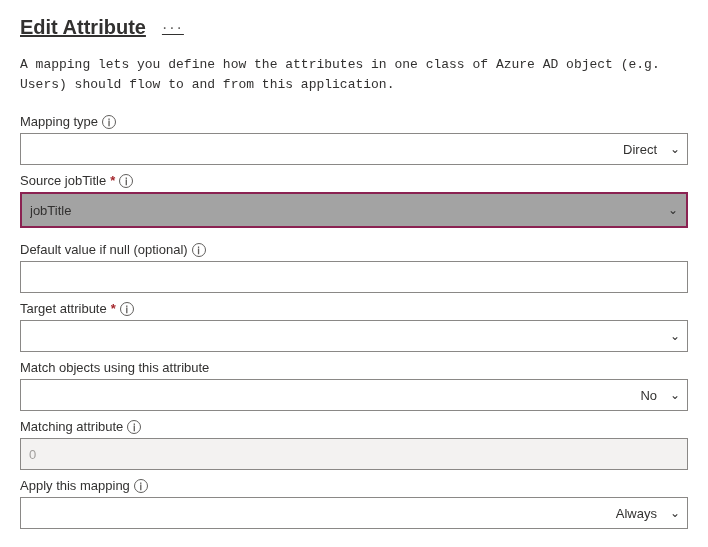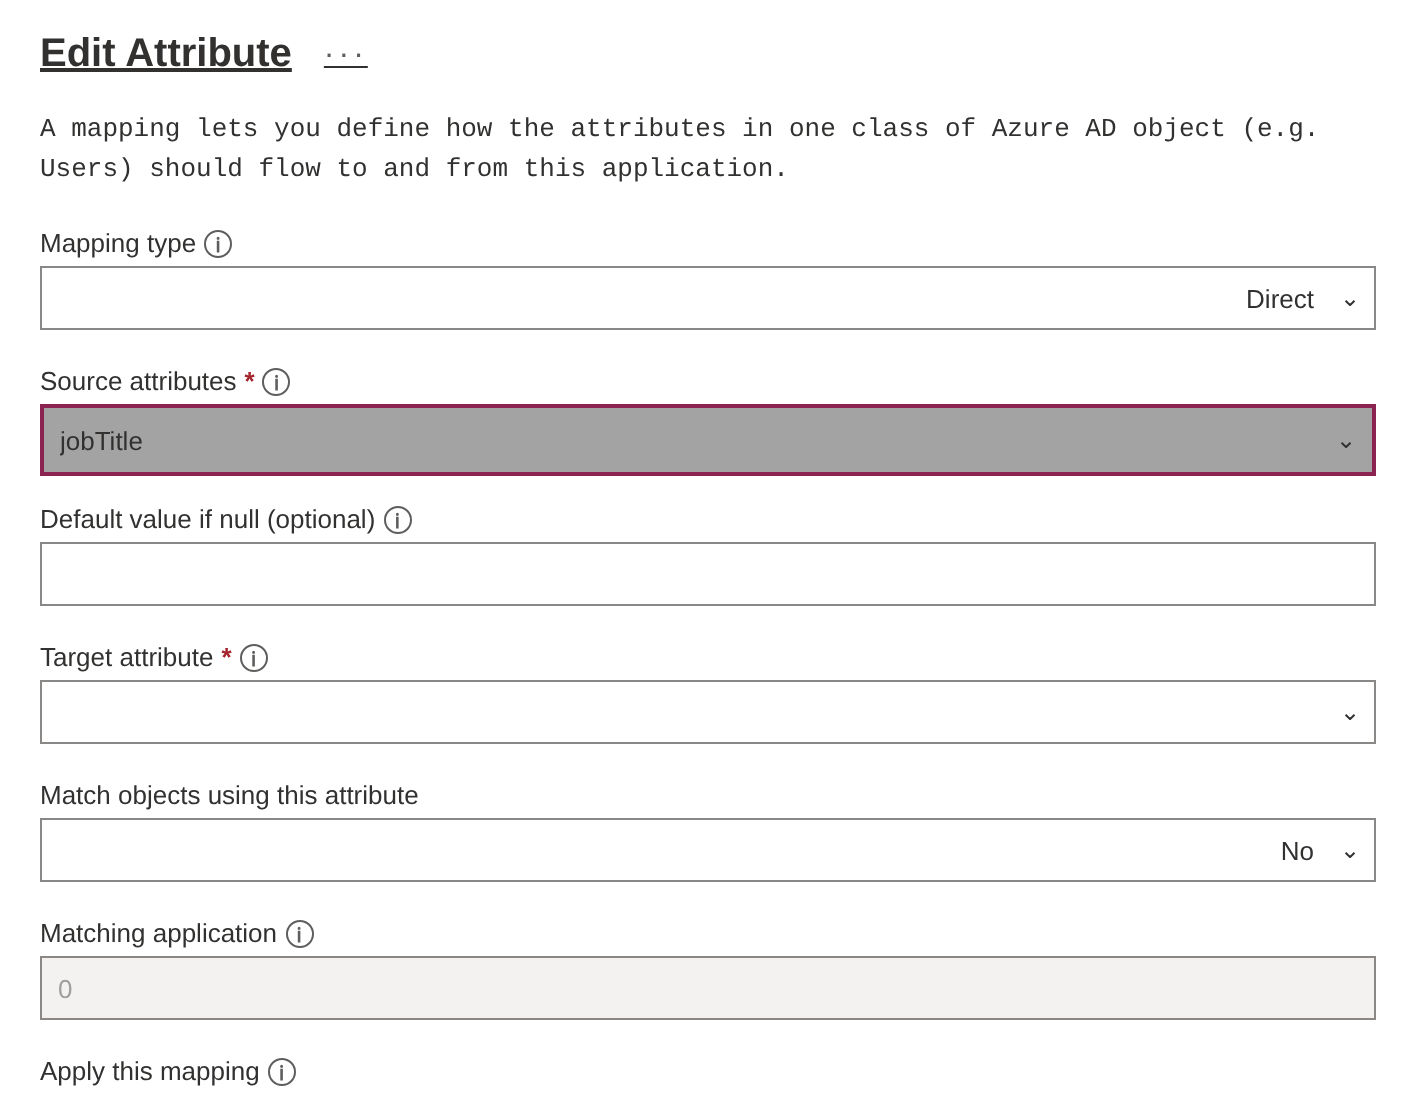--- a/index.html
+++ b/index.html
@@ -41,21 +41,21 @@
 
     .description {
       font-size: 13px;
       color: #323130;
       margin-bottom: 20px;
       line-height: 1.5;
       font-family: Liberation Mono, monospace;
     }
 
     .form-group {
-      margin-bottom: 18px;
+      margin-bottom: 8px;
     }
 
     .form-label {
       display: flex;
       align-items: center;
       gap: 4px;
       font-size: 13px;
       color: #323130;
       margin-bottom: 4px;
     }
@@ -176,21 +176,21 @@
       <option value="Direct">Direct</option>
       <option value="Constant">Constant</option>
       <option value="Expression">Expression</option>
     </select>
     <span class="chevron">⌄</span>
   </div>
 </div>
 
 <div class="source-attr-group">
   <div class="form-label">
-    <span>Source attributes</span>
+    <span>Source jobTitle</span>
     <span class="required-star">*</span>
     <span class="info-icon">ℹ</span>
   </div>
   <div class="source-attr-wrapper">
     <select>
       <option value="jobTitle">jobTitle</option>
       <option value="displayName">displayName</option>
       <option value="mail">mail</option>
       <option value="userPrincipalName">userPrincipalName</option>
     </select>
@@ -228,21 +228,21 @@
     <select>
       <option value="No">No</option>
       <option value="Yes">Yes</option>
     </select>
     <span class="chevron">⌄</span>
   </div>
 </div>
 
 <div class="form-group">
   <div class="form-label">
-    <span>Matching application</span>
+    <span>Matching attribute</span>
     <span class="info-icon">ℹ</span>
   </div>
   <input class="form-input" type="text" value="0" disabled="" style="">
 </div>
 
 <div class="form-group">
   <div class="form-label">
     <span>Apply this mapping</span>
     <span class="info-icon">ℹ</span>
   </div>

